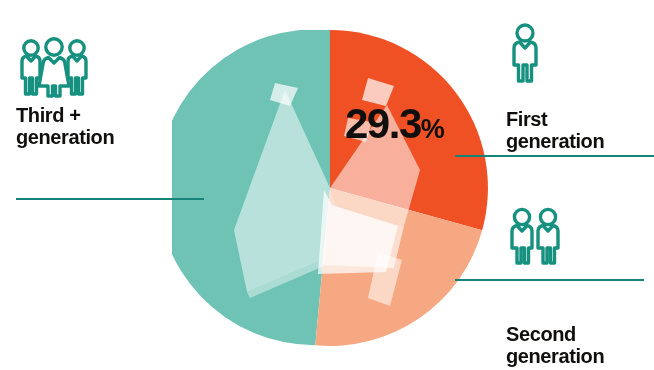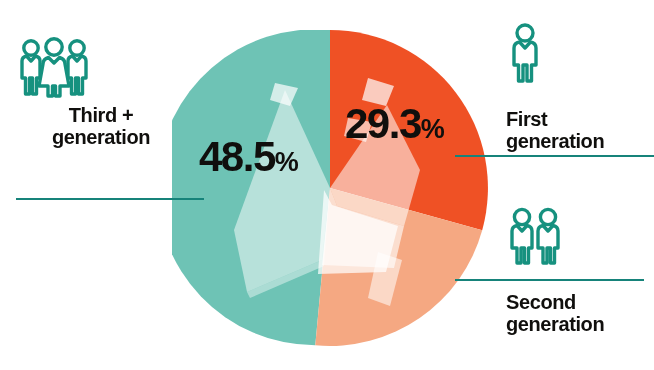--- a/index.html
+++ b/index.html
@@ -65,27 +65,27 @@
   .legend-label {
     color: #100f0d;
     font-weight: bold;
     font-size: 20px;
     line-height: 1.12;
     letter-spacing: -0.4px;
     white-space: pre-line;
   }
 
   .legend-third  { left: 16px;  top: 36px;  width: 170px; }
-  .legend-third .legend-label { margin-top: 6px; text-align: center; }
+  .legend-third .legend-label { margin-top: 6px; }
 
   .legend-first  { left: 506px; top: 22px;  width: 146px; }
   .legend-first .legend-label { margin-top: 24px; }
 
   .legend-second { left: 506px; top: 205px; width: 146px; }
-  .legend-second .legend-label { margin-top: 24px; }
+  .legend-second .legend-label { margin-top: 56px; }
 
   .icon-people { display: block; }
 
   
   .overlay-poly { pointer-events: none; }
 </style>
 </head>
 <body>
 
 <div class="stage">
@@ -106,23 +106,20 @@
         <polygon fill="#ffffff" fill-opacity="0.62" points="158,158 165,176 232,196 222,238 150,235"></polygon>
         <polygon fill="#ffffff" fill-opacity="0.72" points="152,160 160,175 226,196 214,242 146,244"></polygon>
         <polygon fill="#ffffff" fill-opacity="0.55" points="206,222 230,230 218,276 196,268"></polygon>
         <polygon fill="#ffffff" fill-opacity="0.70" points="103,53 126,58 118,76 98,70"></polygon>
         <polygon fill="#ffffff" fill-opacity="0.70" points="196,48 222,56 214,76 190,70"></polygon>
         <polygon fill="#ffffff" fill-opacity="0.62" points="176,88 200,92 194,112 172,106"></polygon>
       </g>
     </svg>
   </div>
 
-  <div class="pct pct-third">
-    <span class="num">48.5</span><span class="sym">%</span>
-  </div>
 
   <div class="pct pct-first">
     <span class="num">29.3</span><span class="sym">%</span>
   </div>
 
 
   <div class="rule rule-third"></div>
   <div class="rule rule-first"></div>
   <div class="rule rule-second"></div>
 

